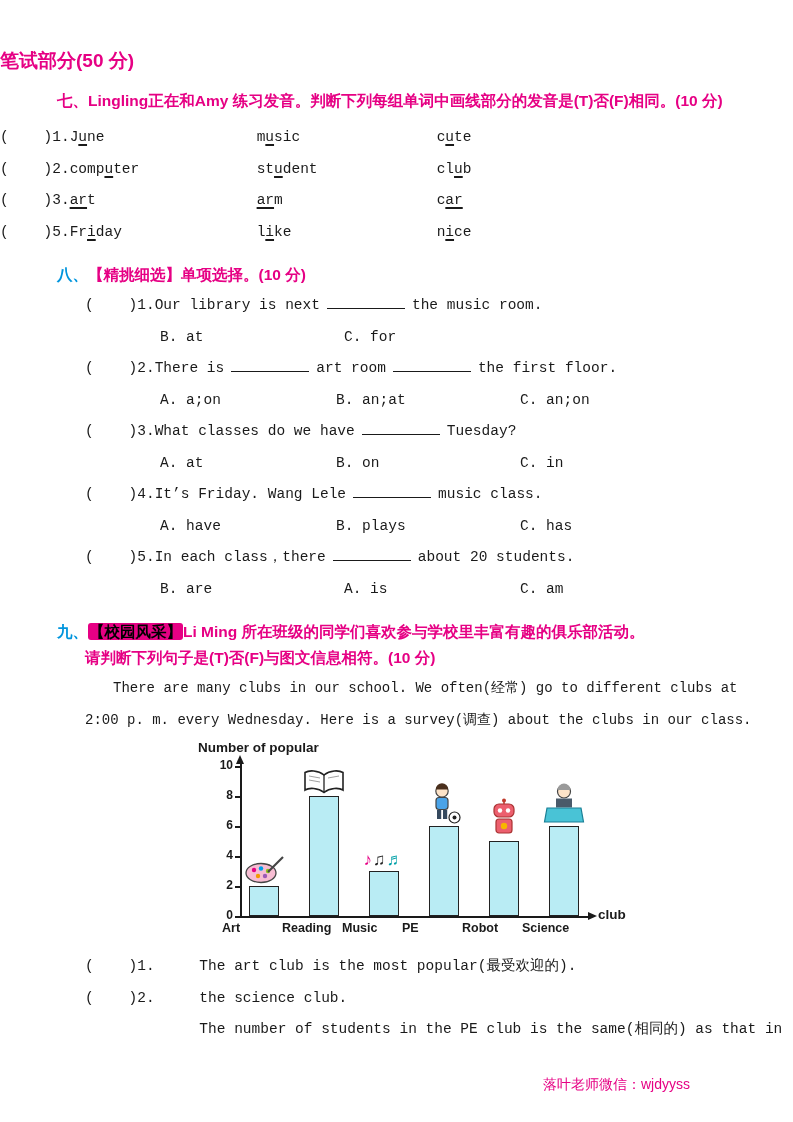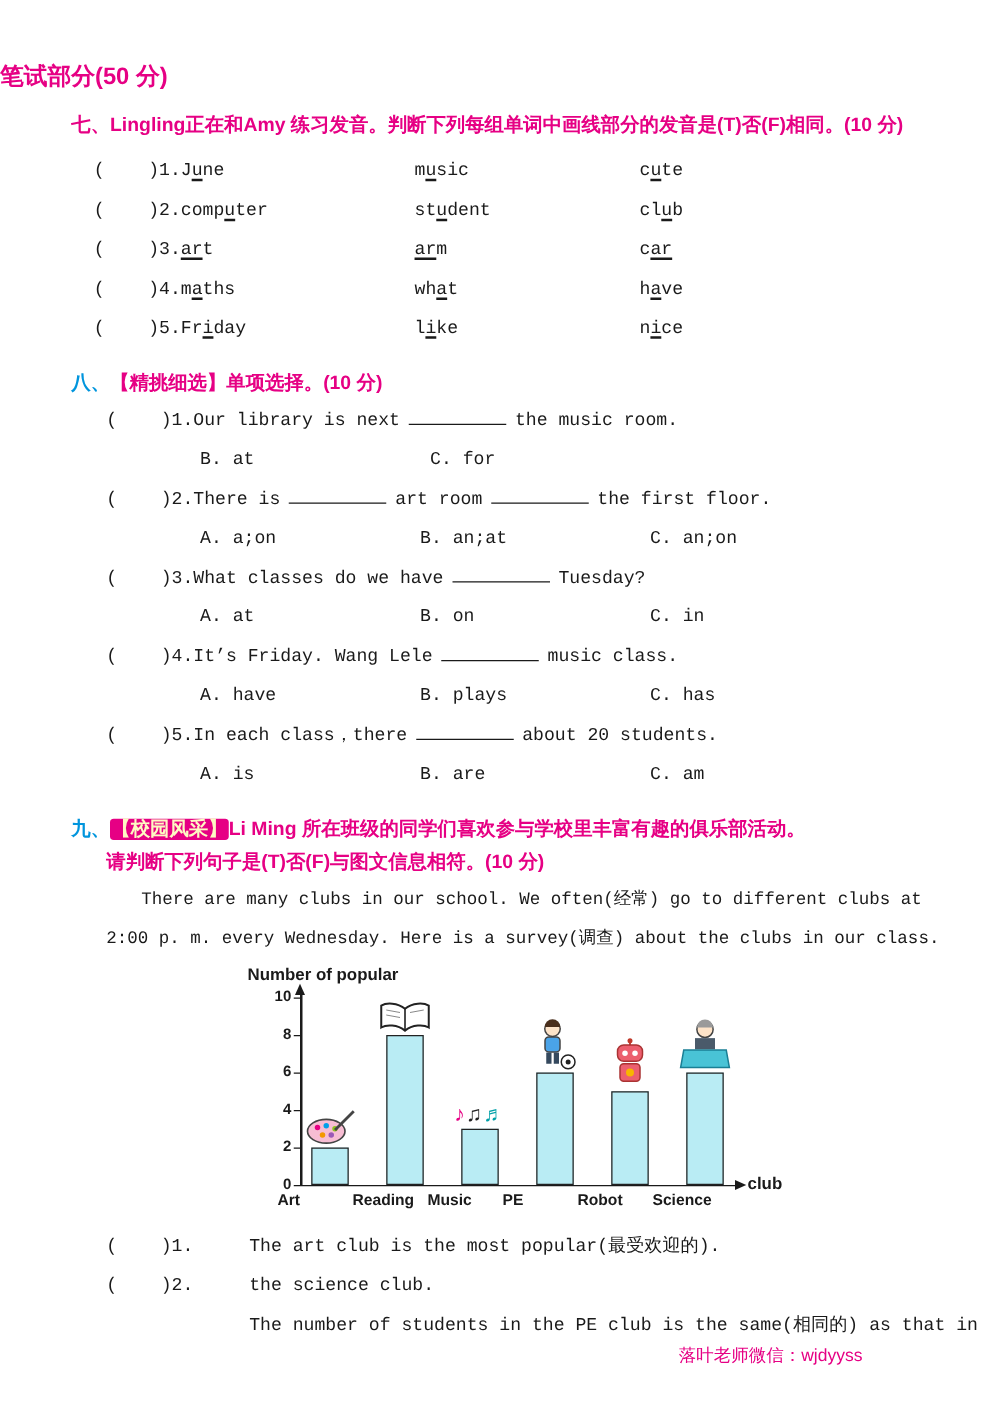--- a/index.html
+++ b/index.html
@@ -20,27 +20,27 @@
   }
   .sec-head{
     margin:14px 40px 0 57px;
     font-family:"Liberation Sans","DejaVu Sans",sans-serif;
     font-weight:bold;font-size:15.5px;color:var(--magenta);
     line-height:26px;
   }
   .sec-head .label-blue{color:var(--blue);}
   .sec-head .label-magenta{color:var(--magenta);}
   .tag-plain{color:var(--magenta);}
-  .tag-pill{background:var(--magenta);color:#fef9c3;border-radius:3px;padding:0 1px;}
+  .tag-pill{background:var(--magenta);color:#000000;border-radius:3px;padding:0 1px;}
   .s9-line2{display:block;margin-left:28px;}
 
   
   #s7-rows{margin-top:8px;}
   .s7-row{
-    margin-left:75px;height:31.5px;line-height:31.5px;white-space:nowrap;
+    height:31.5px;line-height:31.5px;white-space:nowrap;
     font-family:"Liberation Mono","DejaVu Sans Mono",monospace;font-size:14.5px;
   }
   .bracket{white-space:pre;}
   .rownum{display:inline-block;}
   .s7-row .word{display:inline-block;}
   .s7-row .w0{width:187px;}
   .s7-row .w1{width:180px;}
   u{text-decoration:underline;text-underline-offset:3px;text-decoration-thickness:1.5px;}
 
   
@@ -109,21 +109,20 @@
   <div class="doc-title">笔试部分(50 分)</div>
 
   <div class="sec-head">
     <span class="label-magenta">七、</span><span>Lingling正在和Amy 练习发音。判断下列每组单词中画线部分的发音是(T)否(F)相同。(10 分)</span>
   </div>
 
   <div id="s7-rows">
       <div class="s7-row"><span class="bracket">(    )</span><span class="rownum">1. </span><span class="word w0">J<u>u</u>ne</span><span class="word w1">m<u>u</u>sic</span><span class="word w2">c<u>u</u>te</span></div>
       <div class="s7-row"><span class="bracket">(    )</span><span class="rownum">2. </span><span class="word w0">comp<u>u</u>ter</span><span class="word w1">st<u>u</u>dent</span><span class="word w2">cl<u>u</u>b</span></div>
       <div class="s7-row"><span class="bracket">(    )</span><span class="rownum">3. </span><span class="word w0"><u>ar</u>t</span><span class="word w1"><u>ar</u>m</span><span class="word w2">c<u>ar</u></span></div>
-      <div class="s7-row"><span class="bracket">(    )</span><span class="rownum">4. </span><span class="word w0">m<u>a</u>ths</span><span class="word w1">wh<u>a</u>t</span><span class="word w2">h<u>a</u>ve</span></div>
       <div class="s7-row"><span class="bracket">(    )</span><span class="rownum">5. </span><span class="word w0">Fr<u>i</u>day</span><span class="word w1">l<u>i</u>ke</span><span class="word w2">n<u>i</u>ce</span></div>
     </div>
 
   <div class="sec-head">
     <span class="label-blue">八、</span><span class="tag-plain">【精挑细选】</span><span>单项选择。(10 分)</span>
   </div>
 
   <div id="s8-questions">
       <div class="q">
         <div class="stem-row"><span class="bracket">(    )</span><span class="rownum">1. </span><span class="stem">Our library is next<span class="blank"></span>the music room.</span></div>
@@ -152,22 +151,22 @@
         <div class="stem-row"><span class="bracket">(    )</span><span class="rownum">4. </span><span class="stem">It’s Friday. Wang Lele<span class="blank"></span>music class.</span></div>
         <div class="opts-row">
           <span class="opt o0">A. have</span>
           <span class="opt o1">B. plays</span>
           <span class="opt o2">C. has</span>
         </div>
       </div>
       <div class="q">
         <div class="stem-row"><span class="bracket">(    )</span><span class="rownum">5. </span><span class="stem">In each class，there<span class="blank"></span>about 20 students.</span></div>
         <div class="opts-row">
+          <span class="opt o1">B. are</span>
           <span class="opt o0">A. is</span>
-          <span class="opt o1">B. are</span>
           <span class="opt o2">C. am</span>
         </div>
       </div>
     </div>
 
   <div class="sec-head">
     <span class="label-blue">九、</span><span class="tag-pill">【校园风采】</span><span>Li Ming 所在班级的同学们喜欢参与学校里丰富有趣的俱乐部活动。</span>
     <span class="s9-line2">请判断下列句子是(T)否(F)与图文信息相符。(10 分)</span>
   </div>
 

